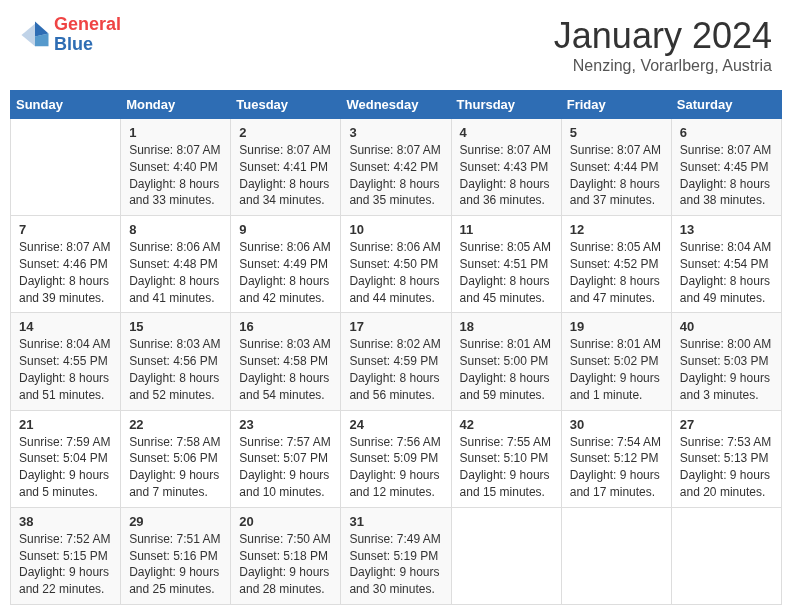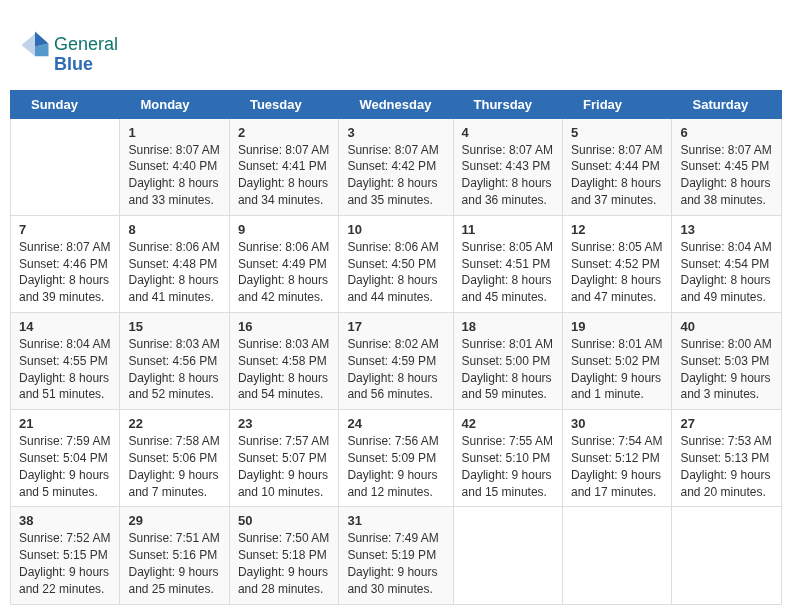--- a/index.html
+++ b/index.html
@@ -21,23 +21,22 @@
       display: flex;
       align-items: center;
     }
     .logo-text {
       display: flex;
       flex-direction: column;
       line-height: 1.1;
     }
     .logo-general {
       font-size: 18px;
-      font-weight: normal;
-      color: #0f766e;
-      margin-top: 20px;
+      font-weight: bold;
+      color: #ef4444;
     }
     .logo-blue {
       font-size: 18px;
       font-weight: bold;
       color: #2e6db4;
     }
     .logo-icon {
       width: 30px;
       height: 30px;
       margin-right: 4px;
@@ -56,21 +55,21 @@
     }
     .calendar {
       width: 100%;
       border-collapse: collapse;
     }
     .calendar thead tr th {
       background-color: #2e6db4;
       color: #fff;
       font-size: 13px;
       font-weight: bold;
-      padding: 6px 20px;
+      padding: 6px 5px;
       text-align: left;
       border: 1px solid #2e6db4;
     }
     .calendar tbody tr {
       border-bottom: 1px solid #ccc;
     }
     .calendar tbody tr:nth-child(odd) {
       background-color: #f9f9f9;
     }
     .calendar tbody tr:nth-child(even) {
@@ -108,20 +107,24 @@
     <svg class="logo-icon" viewBox="0 0 40 40" xmlns="http://www.w3.org/2000/svg">
       <polygon points="20,5 38,20 20,35 2,20" fill="#2e6db4" opacity="0.3"></polygon>
       <polygon points="20,2 38,18 20,22" fill="#2e6db4"></polygon>
       <polygon points="20,22 38,18 38,35 20,35" fill="#5599cc"></polygon>
     </svg>
     <div class="logo-text">
       <span class="logo-general">General</span>
       <span class="logo-blue">Blue</span>
     </div>
   </div>
+  <div class="title-area">
+    <div class="month-title">January 2024</div>
+    <div class="location">Nenzing, Vorarlberg, Austria</div>
+  </div>
 </div>
 
 <table class="calendar">
   <thead>
     <tr>
     <th>Sunday</th>
         <th>Monday</th>
         <th>Tuesday</th>
         <th>Wednesday</th>
         <th>Thursday</th>
@@ -250,21 +253,21 @@
       <tr>
         <td>
           <span class="day-number">38</span>
           <div class="day-detail">Sunrise: 7:52 AM<br>Sunset: 5:15 PM<br>Daylight: 9 hours<br>and 22 minutes.</div>
         </td>
         <td>
           <span class="day-number">29</span>
           <div class="day-detail">Sunrise: 7:51 AM<br>Sunset: 5:16 PM<br>Daylight: 9 hours<br>and 25 minutes.</div>
         </td>
         <td>
-          <span class="day-number">50</span>
+          <span class="day-number">20</span>
           <div class="day-detail">Sunrise: 7:50 AM<br>Sunset: 5:18 PM<br>Daylight: 9 hours<br>and 28 minutes.</div>
         </td>
         <td>
           <span class="day-number">31</span>
           <div class="day-detail">Sunrise: 7:49 AM<br>Sunset: 5:19 PM<br>Daylight: 9 hours<br>and 30 minutes.</div>
         </td>
         <td class="empty-cell"></td>
         <td class="empty-cell"></td>
         <td class="empty-cell"></td>
       </tr>

